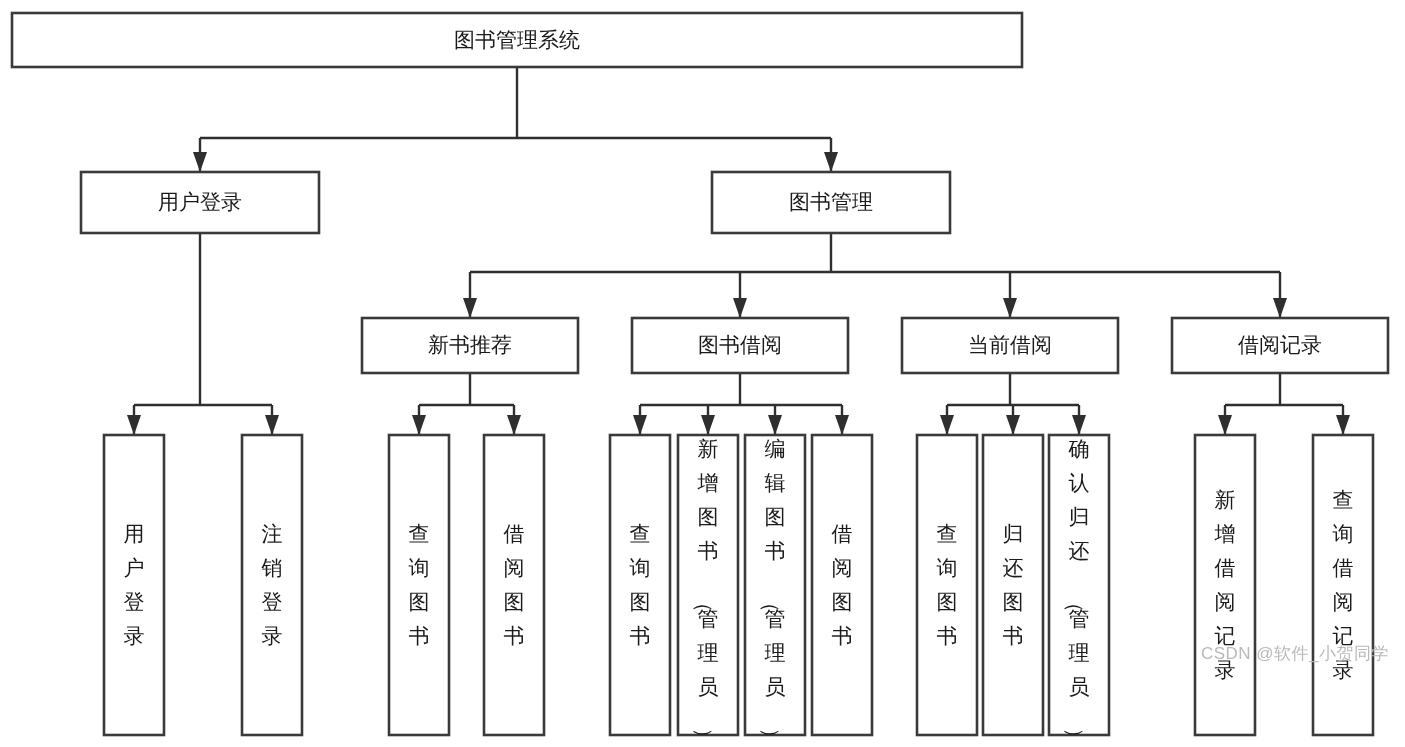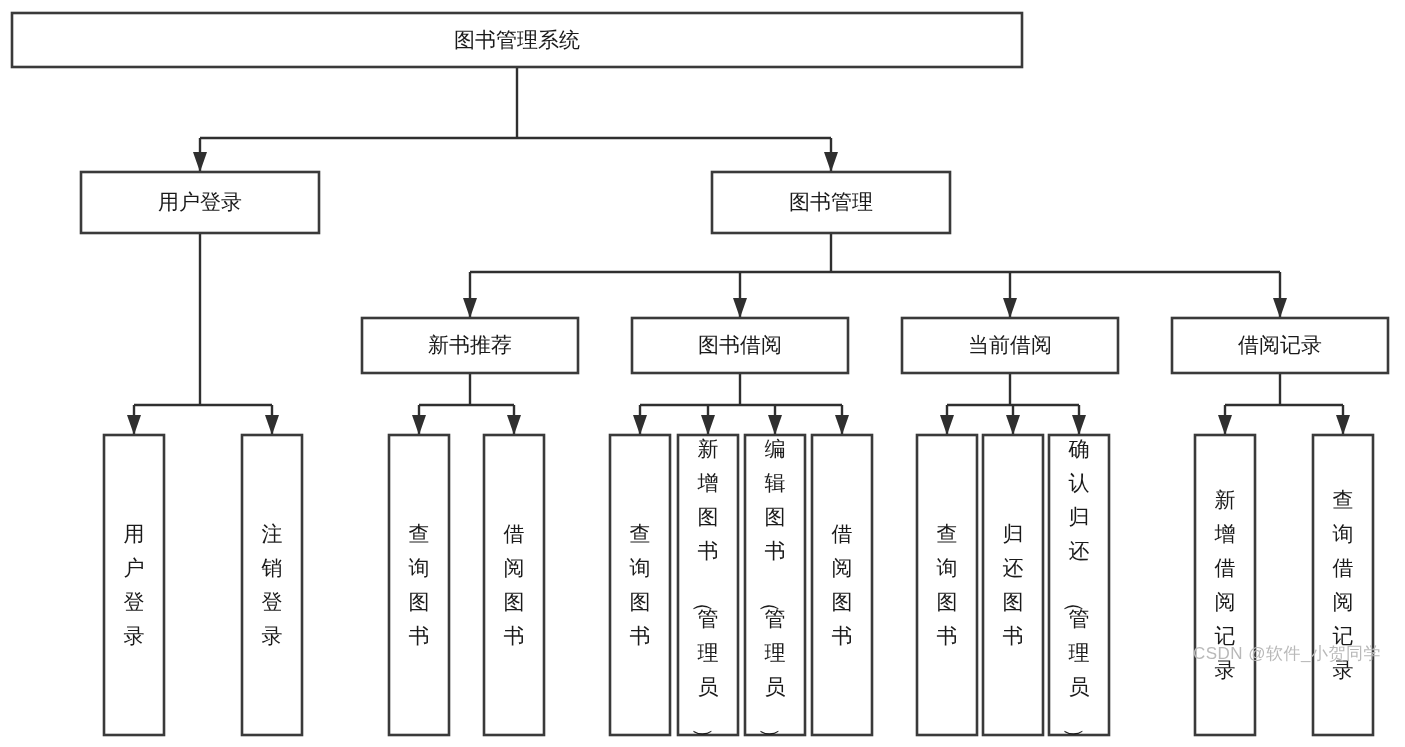--- a/index.html
+++ b/index.html
@@ -51,21 +51,21 @@
     font-size: 21px;
     text-anchor: middle;
     dominant-baseline: middle;
   }
   .node-label.vertical-label {
     font-size: 21px;
     text-anchor: middle;
   }
   .watermark {
     position: absolute;
-    right: 24px;
+    right: 16px;
     bottom: 6px;
     font-family: "Liberation Sans", "DejaVu Sans", sans-serif;
     font-size: 17px;
     color: #b9b9b9;
     white-space: nowrap;
     letter-spacing: 0.5px;
     pointer-events: none;
   }
 </style>
 </head>

